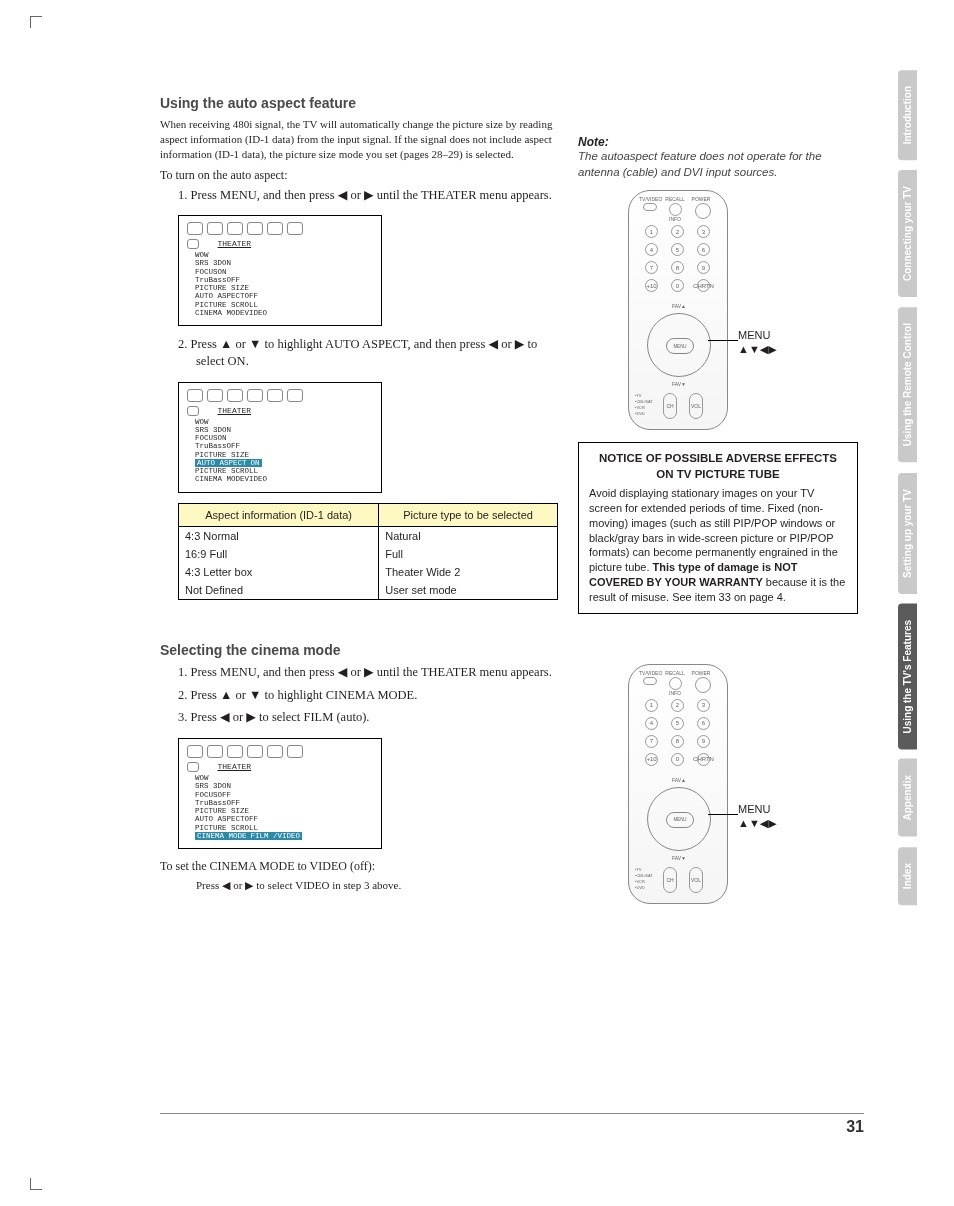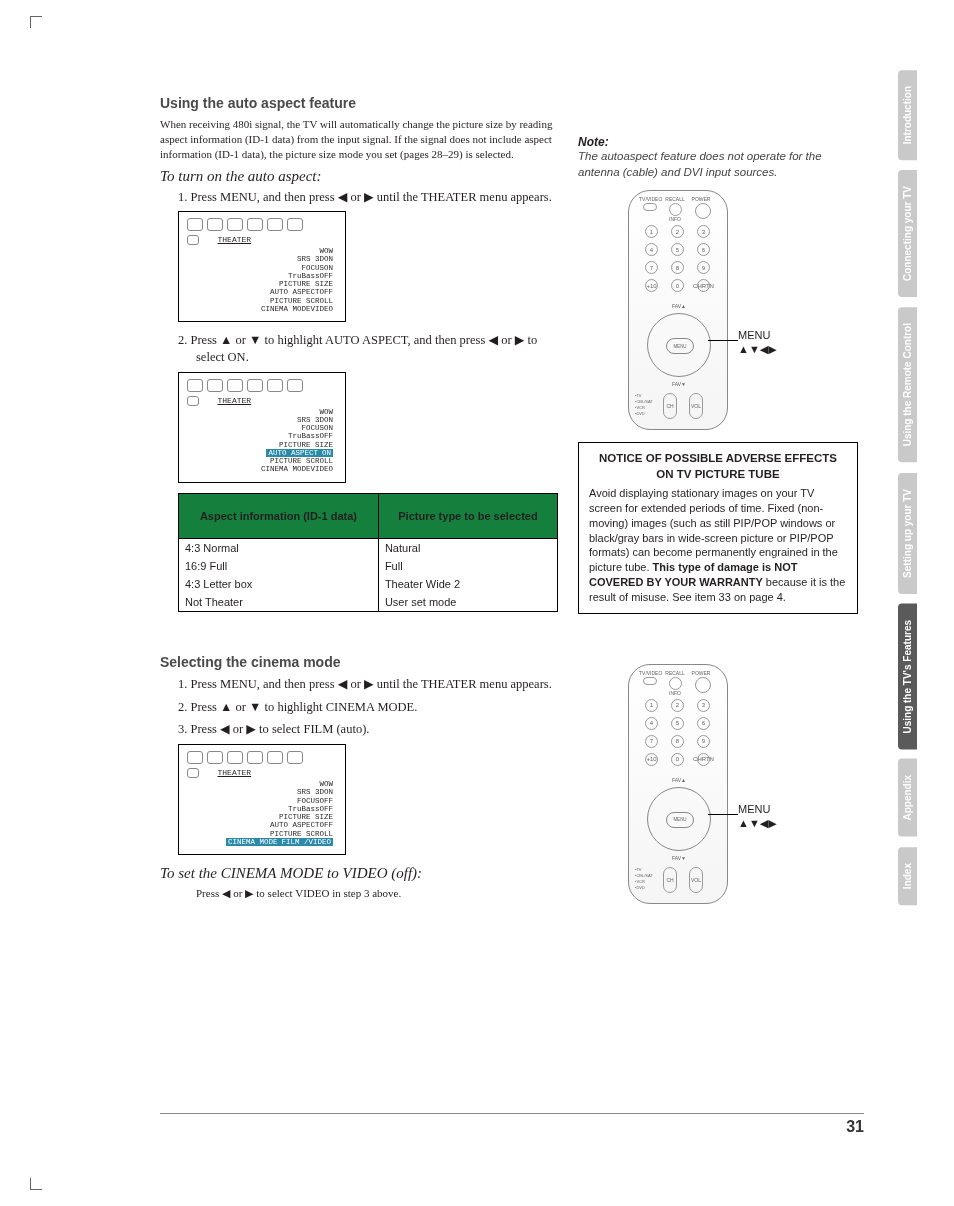--- a/index.html
+++ b/index.html
@@ -30,21 +30,21 @@
     font-weight: bold;
     font-size: 14px;
     color: #4a4a4a;
     margin-bottom: 6px;
   }
   p.body {
     font-size: 11px;
     line-height: 1.35;
     margin-bottom: 6px;
   }
-  p.intro { font-size: 15px; margin-bottom: 4px; font-style: italic; }
+  p.intro { font-size: 12px; margin-bottom: 4px; }
   ol { list-style: none; padding-left: 18px; }
   ol li {
     font-size: 12.5px;
     line-height: 1.35;
     margin-bottom: 6px;
     text-indent: -18px;
     padding-left: 18px;
   }
   .note-label {
     font-style: italic;
@@ -53,24 +53,24 @@
     font-size: 12px;
   }
   .note-text {
     font-style: italic;
     font-family: Arial, sans-serif;
     font-size: 11.5px;
     line-height: 1.35;
     color: #444;
   }
   .osd {
-    width: 168px;
+    width: 204px;
     border: 1px solid #000;
     background: #fff;
-    margin: 0 0 10px 18px;
+    margin: 12px 0 10px 18px;
     padding: 6px 8px 8px 8px;
     font-family: 'Courier New', monospace;
     font-size: 7.5px;
     line-height: 1.1;
     position: relative;
   }
   .osd-icons {
     display: flex;
     gap: 4px;
     margin-bottom: 4px;
@@ -81,35 +81,35 @@
     border-radius: 3px;
     display: inline-block;
   }
   .osd-title {
     font-size: 8px;
     text-decoration: underline;
     margin-left: 14px;
     display: inline-block;
     margin-bottom: 2px;
   }
-  .osd-row { display: flex; justify-content: flex-end; padding: 0 4px 0 8px;}
+  .osd-row { display: flex; justify-content: flex-start; padding: 0 4px 0 8px;}
   .osd-hi { background: #2a8aa8; color: #fff; padding: 0 2px; }
   
   table.aspect {
     width: 380px;
     border-collapse: collapse;
     margin: 6px 0 12px 18px;
     font-family: Arial, sans-serif;
     font-size: 11px;
   }
   table.aspect th {
-    background: #15803d;
+    background: #fef9c3;
     border: 1px solid #000;
-    padding: 16px 6px;
-    font-weight: bold;
+    padding: 5px 6px;
+    font-weight: normal;
     text-align: center;
   }
   table.aspect td {
     border: 1px solid #000;
     padding: 3px 6px;
   }
   table.aspect td:first-child { border-right: 1px solid #000;}
   
   .notice-box {
     border: 1px solid #000;
@@ -351,21 +351,21 @@
           </tr>
           <tr>
             <td style="border-top: none; border-bottom: none; border-left: 1px solid rgb(0, 0, 0); border-right: none;">16:9 Full</td>
             <td style="border-top: none; border-bottom: none; border-left: 1px solid rgb(0, 0, 0); border-right: 1px solid rgb(0, 0, 0);">Full</td>
           </tr>
           <tr>
             <td style="border-top: none; border-bottom: none; border-left: 1px solid rgb(0, 0, 0); border-right: none;">4:3 Letter box</td>
             <td style="border-top: none; border-bottom: none; border-left: 1px solid rgb(0, 0, 0); border-right: 1px solid rgb(0, 0, 0);">Theater Wide 2</td>
           </tr>
           <tr>
-            <td style="border-top: none; border-bottom: 1px solid rgb(0, 0, 0); border-left: 1px solid rgb(0, 0, 0); border-right: none;">Not Theater</td>
+            <td style="border-top: none; border-bottom: 1px solid rgb(0, 0, 0); border-left: 1px solid rgb(0, 0, 0); border-right: none;">Not Defined</td>
             <td style="border-top: none; border-bottom: 1px solid rgb(0, 0, 0); border-left: 1px solid rgb(0, 0, 0); border-right: 1px solid rgb(0, 0, 0);">User set mode</td>
           </tr>
         </tbody>
     </table>
 
     <div style="height:30px"></div>
 
     <h2>Selecting the cinema mode</h2>
     <ol>
       <li>1.  Press MENU, and then press ◀ or ▶ until the THEATER menu appears.</li>

